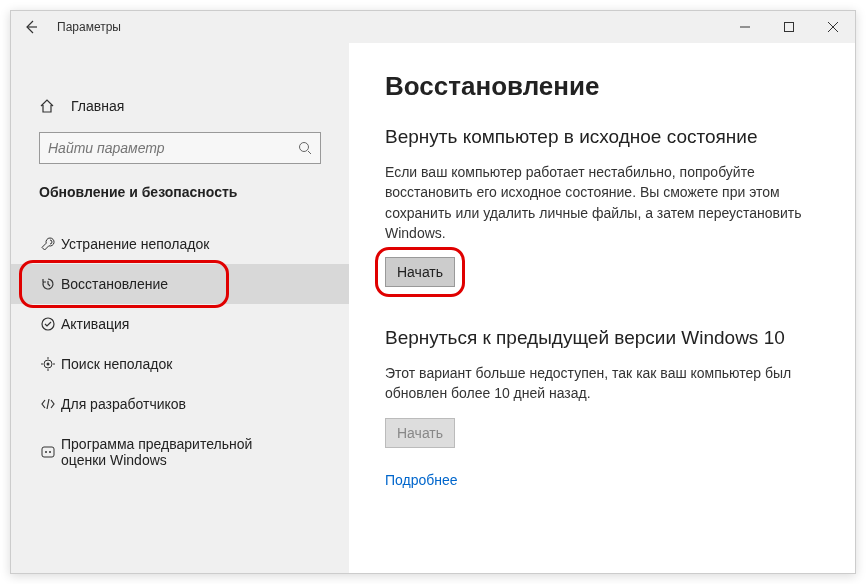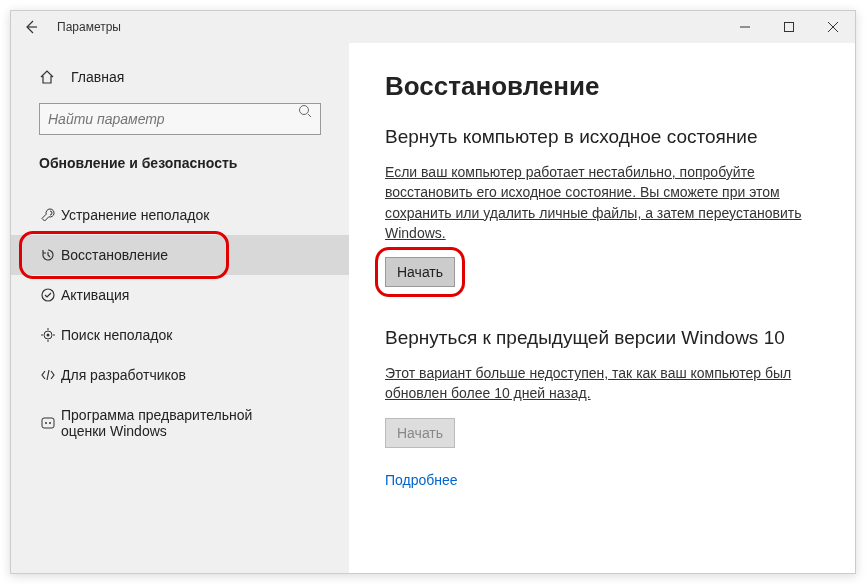--- a/index.html
+++ b/index.html
@@ -35,28 +35,30 @@
       background: #f0f0f0;
       padding: 18px 0 0 0;
       display: flex;
       flex-direction: column;
     }
     .home-row {
       display: flex; align-items: center;
       padding: 8px 28px;
       font-size: 14px; color: #222;
       gap: 16px;
+      margin-top: 29px;
     }
     .search-wrap { padding: 10px 28px 14px 28px; }
     .search-box {
       width: 100%;
       height: 32px;
       border: 1px solid #999;
       background: #fff0;
       display: flex;
+      align-items: center;
       padding: 0 8px;
       background: #f7f7f7;
     }
     .search-input {
       flex: 1;
       border: none;
       outline: none;
       background: transparent;
       font-size: 14px;
       color: #666;
@@ -91,21 +93,21 @@
     }
     .hl-nav { left: 8px; top: -4px; right: 120px; bottom: -4px; }
     .main {
       flex: 1;
       padding: 28px 36px 20px 36px;
       overflow: auto;
       color: #222;
     }
     .h1 { font-size: 26px; font-weight: 600; margin-bottom: 24px; }
     .h2 { font-size: 19px; font-weight: 400; margin-bottom: 14px; color: #222; }
-    .p { font-size: 14px; line-height: 1.45; color: #333; margin-bottom: 14px; max-width: 470px; text-decoration: underline; }
+    .p { font-size: 14px; line-height: 1.45; color: #333; margin-bottom: 14px; max-width: 470px; }
     .btn {
       display: inline-block;
       background: #ccc;
       border: 1px solid #999;
       padding: 6px 11px;
       font-size: 14px;
       color: #222;
     }
     .btn.disabled {
       color: #888;

